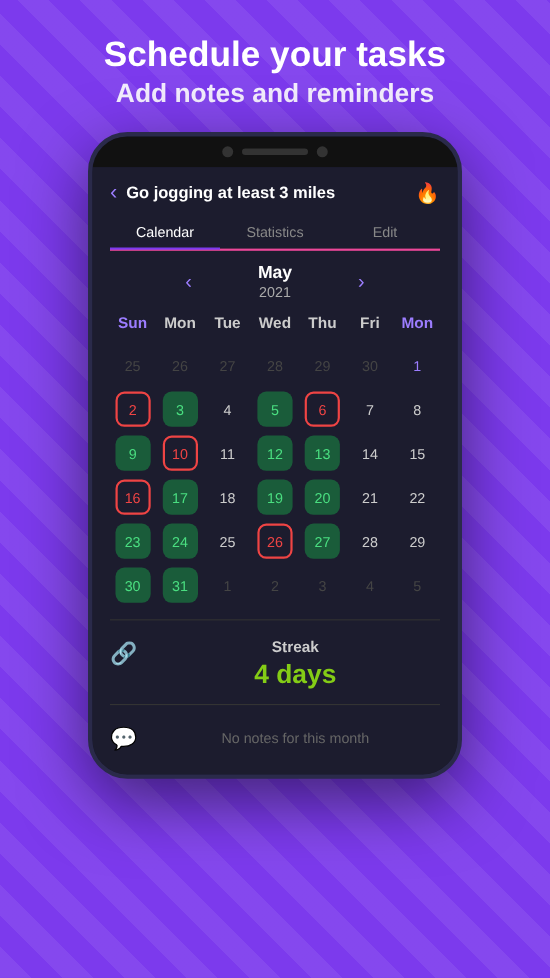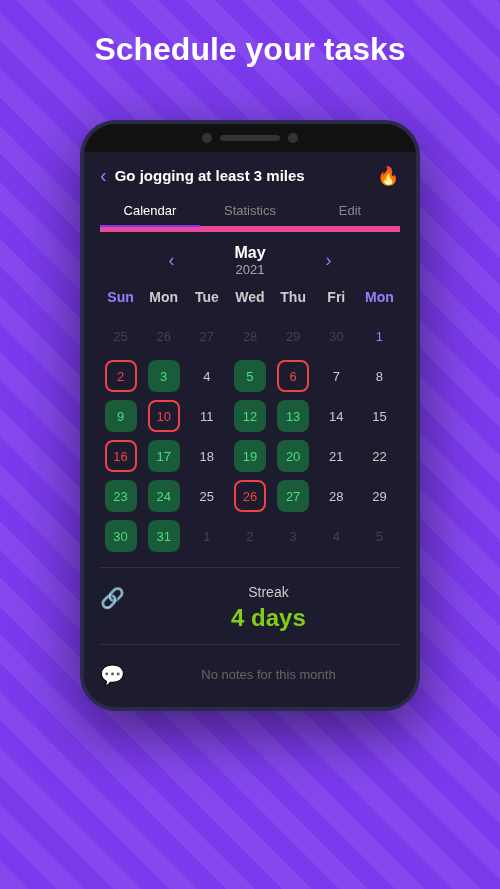--- a/index.html
+++ b/index.html
@@ -112,21 +112,21 @@
       color: #fff;
     }
     .flame-icon {
       font-size: 18px;
       color: #7c3aed;
     }
 
     
     .tabs {
       display: flex;
-      border-bottom: 6px solid #ec4899;
+      border-bottom: 2px solid #ec4899;
       margin-bottom: 12px;
     }
     .tab {
       flex: 1;
       text-align: center;
       padding: 8px 0;
       font-size: 13px;
       color: #888;
       cursor: pointer;
       position: relative;
@@ -225,20 +225,21 @@
     }
     .section-icon {
       font-size: 20px;
       margin-top: 2px;
     }
     .section-content { flex: 1; }
     .section-label {
       font-size: 14px;
       color: #ccc;
       text-align: center;
+      font-weight: bold;
     }
     .streak-value {
       font-size: 24px;
       font-weight: 700;
       color: #84cc16;
       text-align: center;
       margin-top: 4px;
     }
     .notes-empty {
       font-size: 13px;
@@ -253,20 +254,21 @@
       margin: 12px 0;
     }
   </style>
 </head>
 <body>
 
 <div class="bg-pattern"></div>
 
 <div class="top-section">
   <div class="headline">Schedule your tasks</div>
+  <div class="subheadline">Add notes and reminders</div>
 </div>
 
 <div class="phone-wrapper">
   <div class="phone">
 
     <div class="phone-notch">
       <div class="notch-camera"></div>
       <div class="notch-speaker"></div>
       <div class="notch-camera"></div>
     </div>

